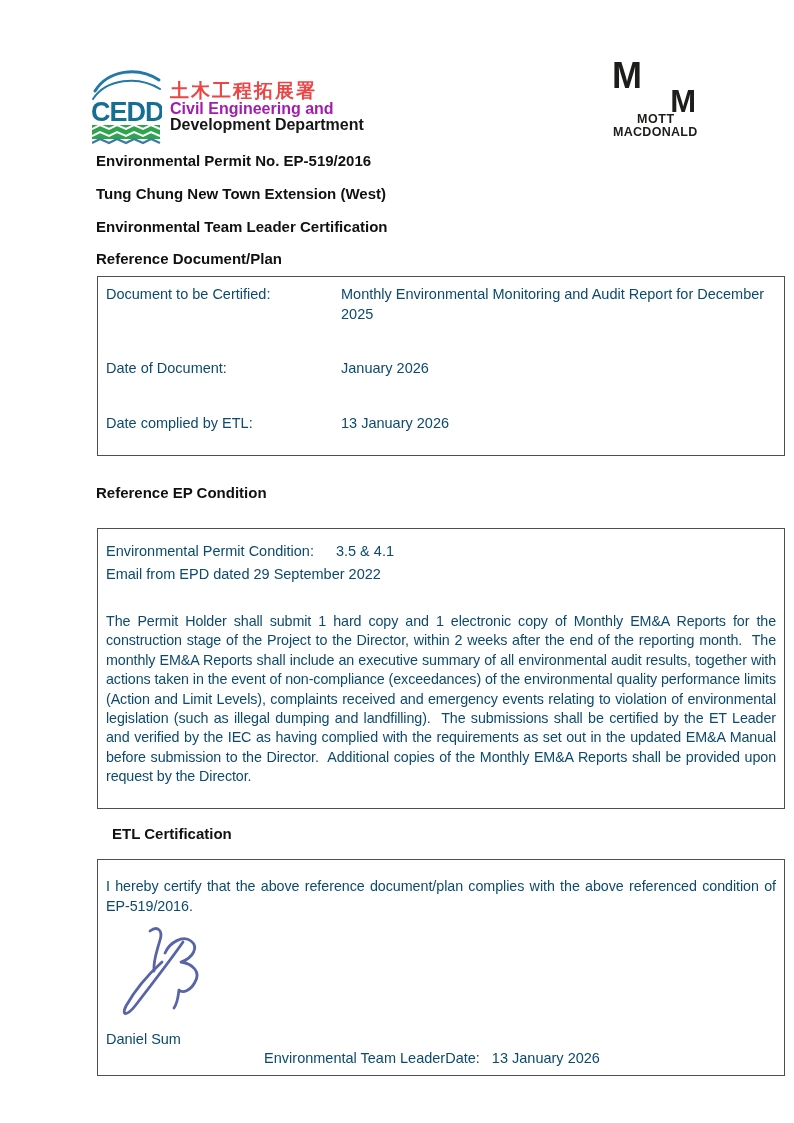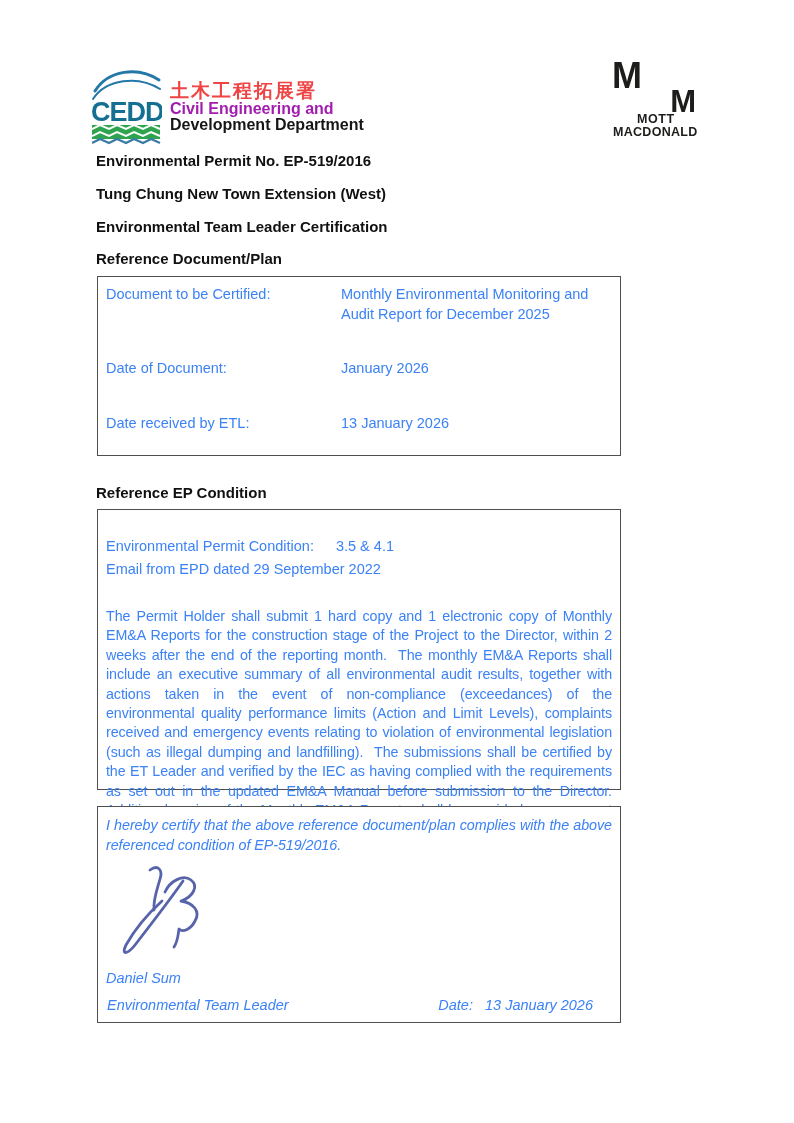--- a/index.html
+++ b/index.html
@@ -31,27 +31,27 @@
   .hd { position:absolute; left:96px; font-size:15px; font-weight:bold; color:#111; }
   .hd-permit { top:152px; }
   .hd-project { top:185px; }
   .hd-teamcert { top:218px; }
   .hd-refdoc { top:250px; }
   .hd-refep { top:484px; }
   .hd-etlcert { top:825px;margin-left:16px; }
 
   
   .box {
-    position:absolute; left:97px; width:524px;
+    position:absolute; left:97px; width:688px;
     border:1.5px solid #4f4f4f; background:#fff;
-    font-size:14.5px; color:#3b82f6;
+    font-size:14.5px; color:#0c4a6e;
   }
   .box-refdoc { top:276px; height:180px; padding:7px 8px; }
-  .box-refep  { top:509px; height:281px; padding:25px 8px; }
-  .box-etl    { top:806px; height:217px; padding:8px 8px;font-style:italic; }
+  .box-refep  { top:528px; height:281px; padding:11px 8px; }
+  .box-etl    { top:859px; height:217px; padding:16px 8px; }
 
   
   .doc-row { display:flex; line-height:20px; }
   .doc-row .lbl { width:235px; flex:none; }
   .doc-row .val { flex:1; }
   .doc-row-1 { margin-bottom:34px; }
   .doc-row-2 { margin-bottom:35px; }
 
   
   .cond-line { line-height:23px; }
@@ -70,21 +70,21 @@
     text-align:justify;
     line-height:20px;
     font-size:14.3px;
     letter-spacing:-0.05px;
   }
   .signature-wrap { margin:6px 0 0 4px; height:100px; }
   .signature-svg { color:#5864a9; }
   .sig-name { margin-top:8px; line-height:18px; }
   .sig-footer {
     position:absolute; left:9px; right:9px; bottom:8px;
-    display:flex; justify-content:space-between; align-items:flex-end;
+    display:flex; justify-content:center; align-items:flex-end;
     line-height:18px;
   }
   .sig-date { padding-right:18px; }
   .sig-date .date-value { margin-left:12px; }
 </style>
 </head>
 <body>
 
 <div class="page">
 
@@ -118,21 +118,21 @@
   <div class="box box-refdoc">
     <div class="doc-row doc-row-1">
       <div class="lbl">Document to be Certified:</div>
       <div class="val">Monthly Environmental Monitoring and Audit Report for December 2025</div>
     </div>
     <div class="doc-row doc-row-2">
       <div class="lbl">Date of Document:</div>
       <div class="val">January 2026</div>
     </div>
     <div class="doc-row">
-      <div class="lbl">Date received by ETL:</div>
+      <div class="lbl">Date complied by ETL:</div>
       <div class="val">13 January 2026</div>
     </div>
   </div>
 
   <div class="hd hd-refep">Reference EP Condition</div>
 
   <div class="box box-refep">
     <div class="cond-line">
       <span>Environmental Permit Condition:</span><span class="cond-value">3.5 &amp; 4.1</span>
     </div>

